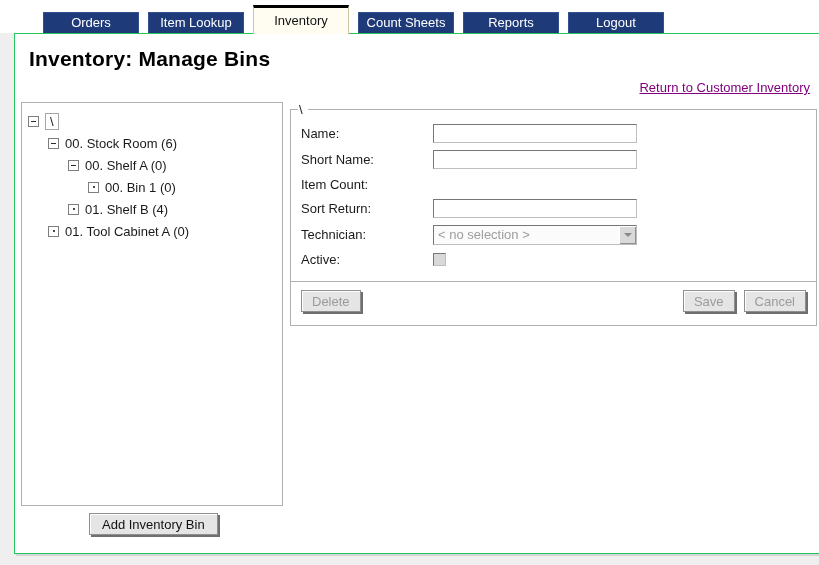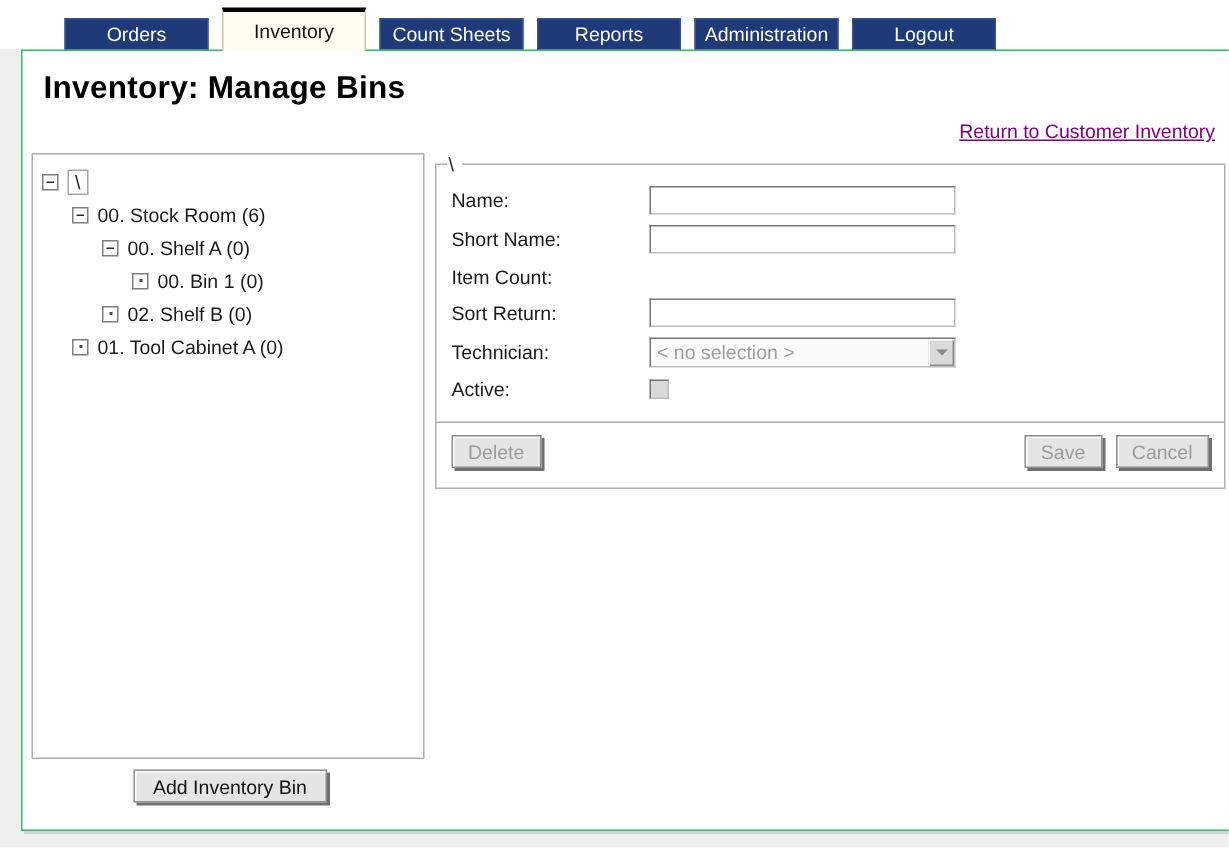--- a/index.html
+++ b/index.html
@@ -93,24 +93,24 @@
   .btn-group { display:flex; gap:9px;align-items:center; }
 
   .add-btn-row { margin:7px 0 0 74px; }
   .add-btn { padding:2px 12px; }
 </style>
 </head>
 <body>
 
 <div class="tabbar">
   <div class="tab">Orders</div>
+  <div class="tab">Item Lookup</div>
   <div class="tab active">Inventory</div>
   <div class="tab">Count Sheets</div>
   <div class="tab">Reports</div>
-  <div class="tab">Administration</div>
   <div class="tab">Logout</div>
 </div>
 
 <div class="main">
 
   <div class="page-head">
     <h1 class="page-title">Inventory: Manage Bins</h1>
   </div>
 
   <div class="link-row">
@@ -131,21 +131,21 @@
       <div class="trow lv2">
         <span class="expander minus"></span>
         <span class="tree-label">00. Shelf A (0)</span>
       </div>
       <div class="trow lv3">
         <span class="expander dot"></span>
         <span class="tree-label">00. Bin 1 (0)</span>
       </div>
       <div class="trow lv2">
         <span class="expander dot"></span>
-        <span class="tree-label">02. Shelf B (0)</span>
+        <span class="tree-label">01. Shelf B (4)</span>
       </div>
       <div class="trow lv1">
         <span class="expander dot"></span>
         <span class="tree-label">01. Tool Cabinet A (0)</span>
       </div>
     </div>
 
     <div class="form-col">
       <fieldset class="form-box">
         <legend class="form-legend">\</legend>

